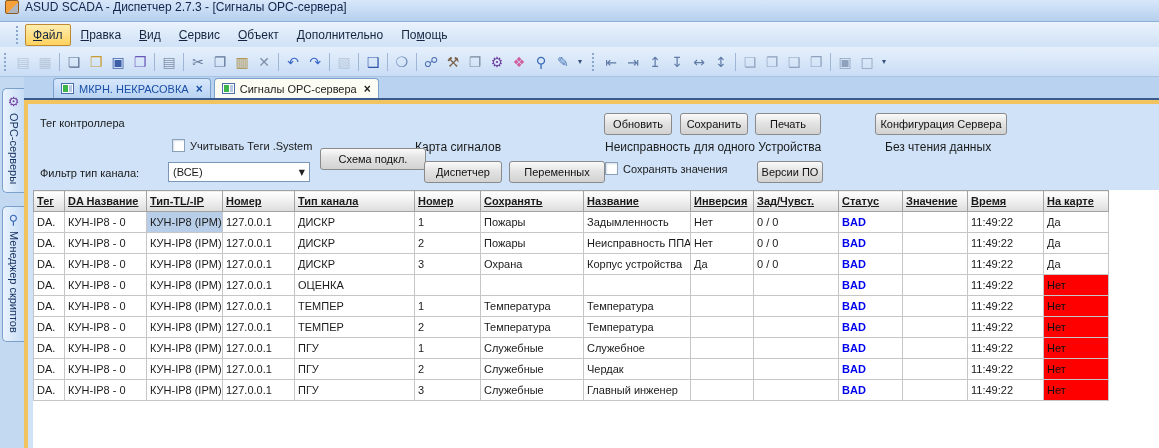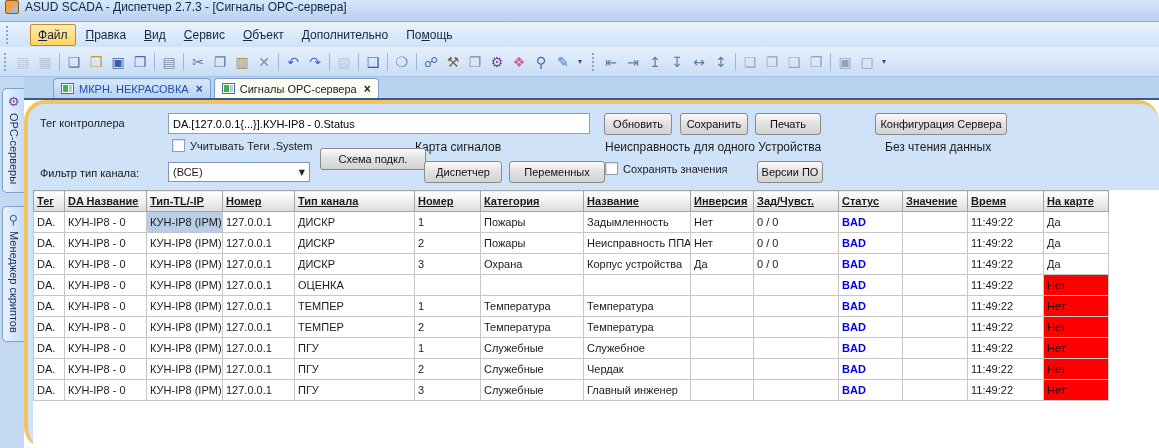--- a/index.html
+++ b/index.html
@@ -7,21 +7,21 @@
   body { font-family:"Liberation Sans", sans-serif; font-size:11px; color:#1a1a1a; background:#fff; }
 
   
   .titlebar { height:22px; background:linear-gradient(#d8e7fa,#b6d0ee); display:flex; align-items:flex-start; gap:6px;
               padding-left:5px; border-bottom:1px solid #8fb0d8; }
   .app-icon { width:14px; height:14px; border-radius:2px; border:1px solid #8a5a20;
               background:linear-gradient(135deg,#f6a03a 0 55%,#b0b6c0 55%); flex:0 0 auto; }
   .title-text { font-size:12px; color:#10234a; }
 
   
-  .menubar { height:25px; background:linear-gradient(#eaf2fc,#cfe2f7); display:flex; align-items:center; padding-left:2px;gap:15px; }
+  .menubar { height:25px; background:linear-gradient(#eaf2fc,#cfe2f7); display:flex; align-items:center; padding-left:12px; }
   .grip { width:4px; height:18px; margin:0 4px; border-left:2px dotted #8aa6cc; }
   .menu-item { padding:3px 7px; margin:0 1px; font-size:12px; color:#15253f; border:1px solid transparent; border-radius:2px; }
   .menu-item.active { background:linear-gradient(#ffedb0,#ffd25e); border-color:#c08a2e; }
 
   
   .toolbar { height:30px; background:linear-gradient(#e6f0fc,#c9ddf5); display:flex; align-items:center;
              border-bottom:1px solid #a9c3e4; }
   .tb-btn { width:22px; height:22px; display:inline-flex; align-items:center; justify-content:center;
             font-family:"DejaVu Sans", sans-serif; font-size:14px; border-radius:3px; }
   .tb-btn.disabled { opacity:.4; }
@@ -43,21 +43,21 @@
               border-bottom:2px solid #3a5a8e; }
   .tab { height:20px; display:flex; align-items:center; gap:5px; padding:0 7px; border:1px solid #7ba0cc;
          border-bottom:none; border-radius:4px 4px 0 0; font-size:11px; }
   .tab.inactive { background:linear-gradient(#d8e8fc,#b7d2f2); color:#1b4fa5;margin-left:16px; }
   .tab.active { background:#fcfcf2; color:#1c1c1c; }
   .tab .tab-close { font-weight:bold; font-size:12px; margin-left:2px; }
   .tab-icon { width:13px; height:11px; background:#fff; border:1px solid #4a6ea8; position:relative; flex:0 0 auto; }
   .tab-icon::before { content:""; position:absolute; left:1px; top:1px; width:5px; height:7px; background:#3db54a; }
   .tab-icon::after  { content:""; position:absolute; right:1px; top:1px; width:3px; height:7px; background:#b8c8e0; }
 
-  .panel { flex:1; background:#cfe2f7; border-left:4px solid #f2c45f; border-top:4px solid #f2c45f; position:relative;border-radius:21px; }
+  .panel { flex:1; background:#cfe2f7; border-left:4px solid #f2c45f; border-top:4px solid #f2c45f; position:relative; }
 
   
   .form-area { position:absolute; left:0; top:0; right:0; height:86px; }
   .abs { position:absolute; }
   .lbl { white-space:nowrap; }
   .hdr { font-size:12px; white-space:nowrap; }
   .tag-input { height:21px; border:1px solid #8ca0b8; padding:0 4px; font:11px "Liberation Sans",sans-serif; background:#fff; }
   .btn { height:22px; border:1px solid #8a8a8a; border-radius:3px; background:linear-gradient(#fafafa,#e3e3e3 45%,#d2d2d2);
          font:11px "Liberation Sans",sans-serif; display:inline-flex; align-items:center; justify-content:center;
          white-space:nowrap; color:#111; }
@@ -174,21 +174,20 @@
         </div>
         <div class="tab active">
           <span class="tab-icon"></span>
           <span>Сигналы OPC-сервера</span>
           <span class="tab-close">×</span>
         </div>
       </div>
     <div class="panel">
       <div class="form-area">
         <span class="abs lbl" style="left:12px;top:13px">Тег контроллера</span>
-        <input class="abs tag-input" style="left: 140px; top: 9px; width: 422px;" value="DA.[127.0.0.1{...}].КУН-IP8 - 0.Status">
         <span class="abs btn" style="left:576px;top:9px;width:68px">Обновить</span>
         <span class="abs btn" style="left:652px;top:9px;width:68px">Сохранить</span>
         <span class="abs btn" style="left:727px;top:9px;width:66px">Печать</span>
         <span class="abs btn" style="left:847px;top:9px;width:132px">Конфигурация Сервера</span>
 
         <span class="abs cbrow" style="left:144px;top:35px">
           <span class="cb"></span>
           <span class="lbl">Учитывать Теги .System</span>
         </span>
         <span class="abs hdr" style="left:387px;top:36px">Карта сигналов</span>
@@ -228,21 +227,21 @@
               <col style="width: 65px;">
             </colgroup>
             <thead>
               <tr>
                 <th>Тег</th>
                 <th>DA Название</th>
                 <th>Тип-TL/-IP</th>
                 <th>Номер</th>
                 <th>Тип канала</th>
                 <th>Номер</th>
-                <th>Категория</th>
+                <th>Сохранять</th>
                 <th>Название</th>
                 <th>Инверсия</th>
                 <th>Зад/Чувст.</th>
                 <th>Статус</th>
                 <th>Значение</th>
                 <th>Время</th>
                 <th>На карте</th>
               </tr>
             </thead>
             <tbody>

